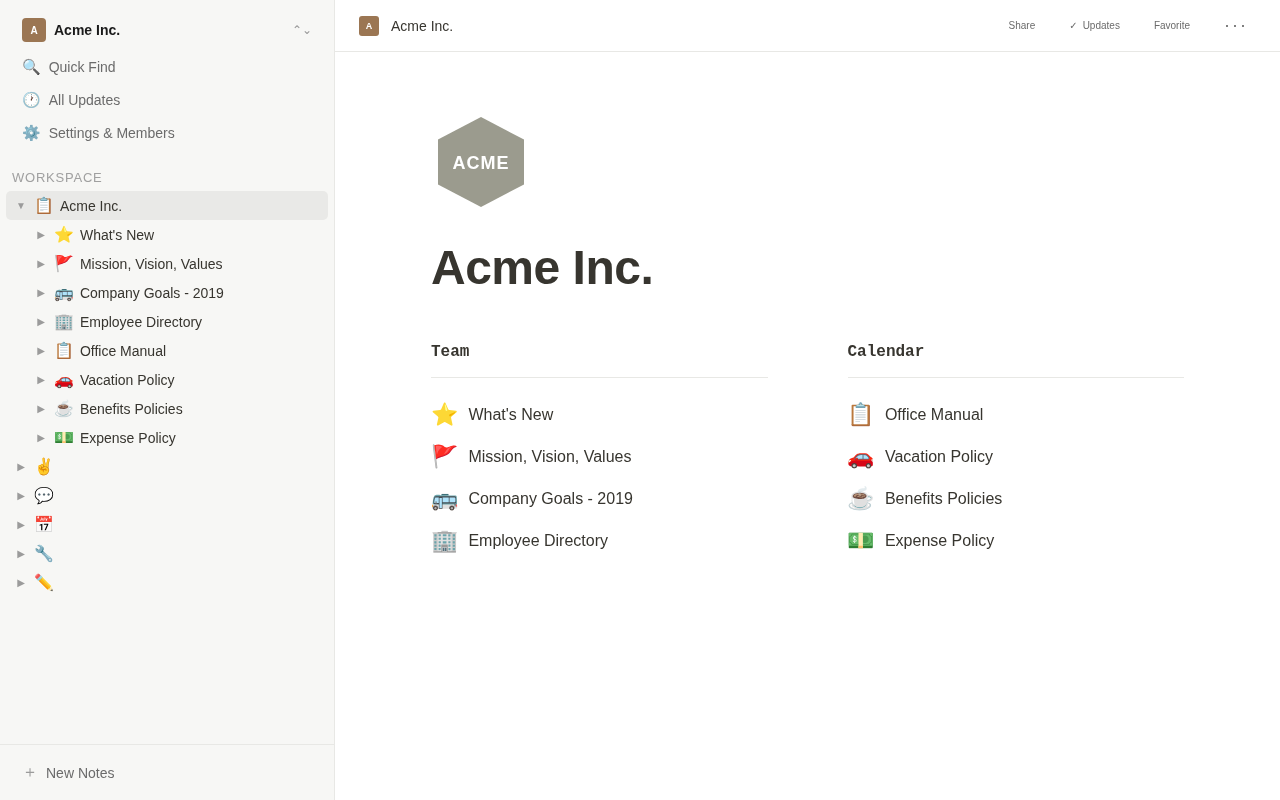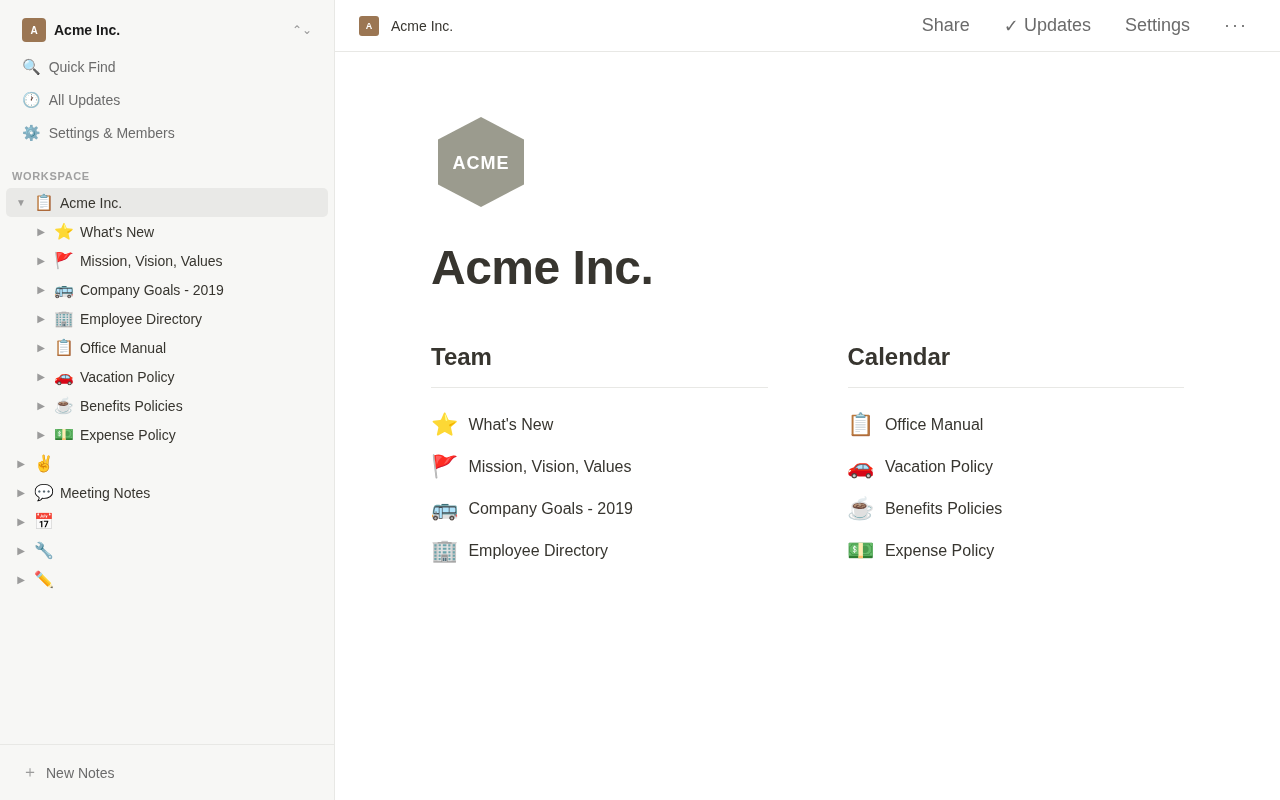--- a/index.html
+++ b/index.html
@@ -69,22 +69,22 @@
       padding: 7px 10px;
       border-radius: 6px;
       cursor: pointer;
       color: #6b6b6b;
       font-size: 14px;
       margin: 1px 0;
     }
     .sidebar-nav-item .nav-icon { font-size: 15px; color: #9b9b9b; }
 
     .sidebar-section-label {
-      font-size: 11px;
-      font-weight: 700;
+      font-size: 13px;
+      font-weight: 400;
       color: #a0a0a0;
       letter-spacing: 0.06em;
       padding: 14px 12px 4px;
       text-transform: uppercase;
     }
 
     .tree-container {
       padding: 2px 6px;
       flex: 1;
     }
@@ -184,21 +184,21 @@
       flex: 1;
     }
 
     .topbar-actions {
       display: flex;
       align-items: center;
       gap: 18px;
     }
 
     .topbar-btn {
-      font-size: 18px;
+      font-size: 10px;
       color: #6b6b6b;
       cursor: pointer;
       display: flex;
       align-items: center;
       gap: 5px;
       padding: 4px 8px;
       border-radius: 4px;
     }
 
     .topbar-more {
@@ -231,24 +231,25 @@
       letter-spacing: -0.5px;
     }
 
     .page-columns {
       display: grid;
       grid-template-columns: 1fr 1fr;
       gap: 80px;
     }
 
     .column-title {
-      font-size: 24px;
+      font-size: 16px;
       font-weight: 700;
       color: #37352f;
       margin-bottom: 16px;
+      font-family: Liberation Mono, monospace;
     }
 
     .column-divider {
       border: none;
       border-top: 1px solid #e8e8e5;
       margin-bottom: 16px;
     }
 
     .page-link-item {
       display: flex;
@@ -345,21 +346,20 @@
       </div>
     </div>
 
     <div class="tree-item">
       <span class="toggle">▶</span>
       <span class="item-icon">✌️</span>
     </div>
     <div class="tree-item">
       <span class="toggle">▶</span>
       <span class="item-icon">💬</span>
-      <span class="item-label">Meeting Notes</span>
     </div>
     <div class="tree-item">
       <span class="toggle">▶</span>
       <span class="item-icon">📅</span>
     </div>
     <div class="tree-item">
       <span class="toggle">▶</span>
       <span class="item-icon">🔧</span>
     </div>
     <div class="tree-item">
@@ -385,21 +385,21 @@
     <span class="topbar-breadcrumb">Acme Inc.</span>
     <div class="topbar-actions">
       <div class="topbar-btn">
         <span>Share</span>
       </div>
       <div class="topbar-btn">
         <span style="color:#6b6b6b;">✓</span>
         <span>Updates</span>
       </div>
       <div class="topbar-btn">
-        <span>Settings</span>
+        <span>Favorite</span>
       </div>
       <div class="topbar-btn topbar-more">
         <span>···</span>
       </div>
     </div>
   </header>
 
   <div class="page-content">
 
     <div class="page-cover-icon">

